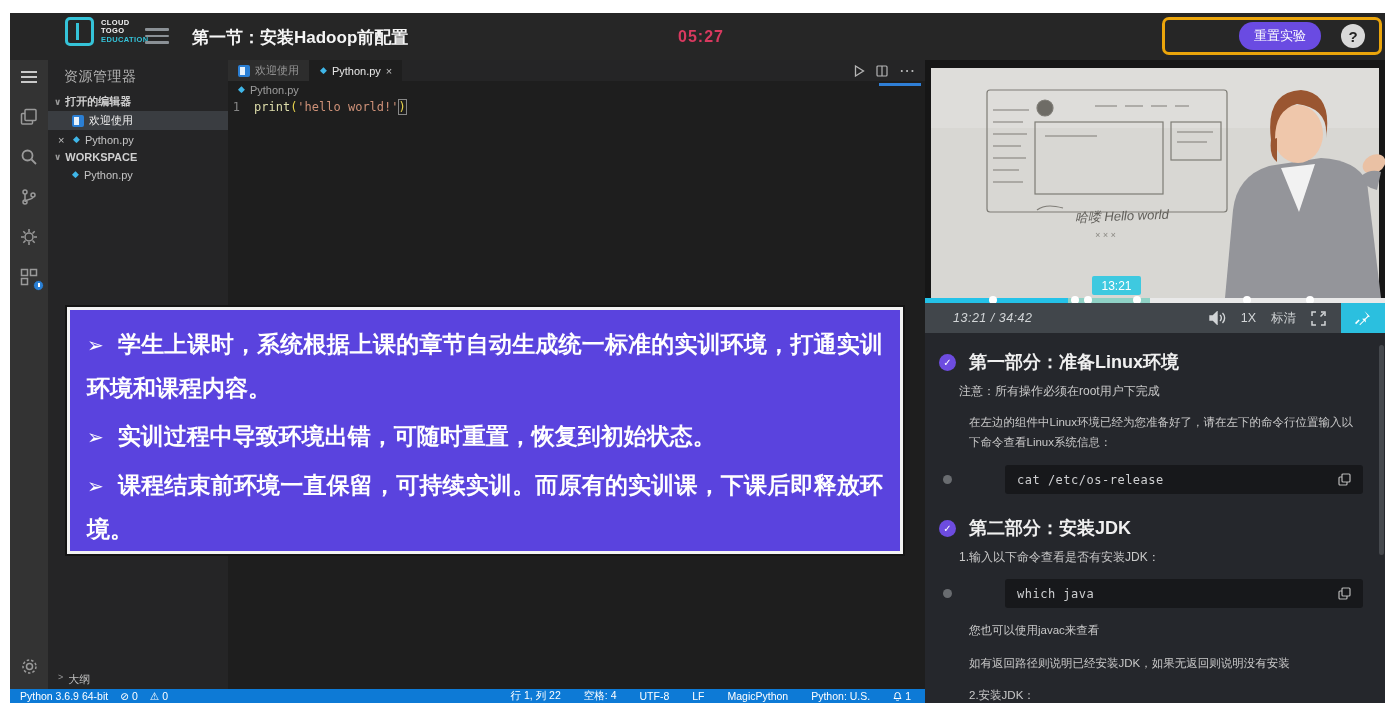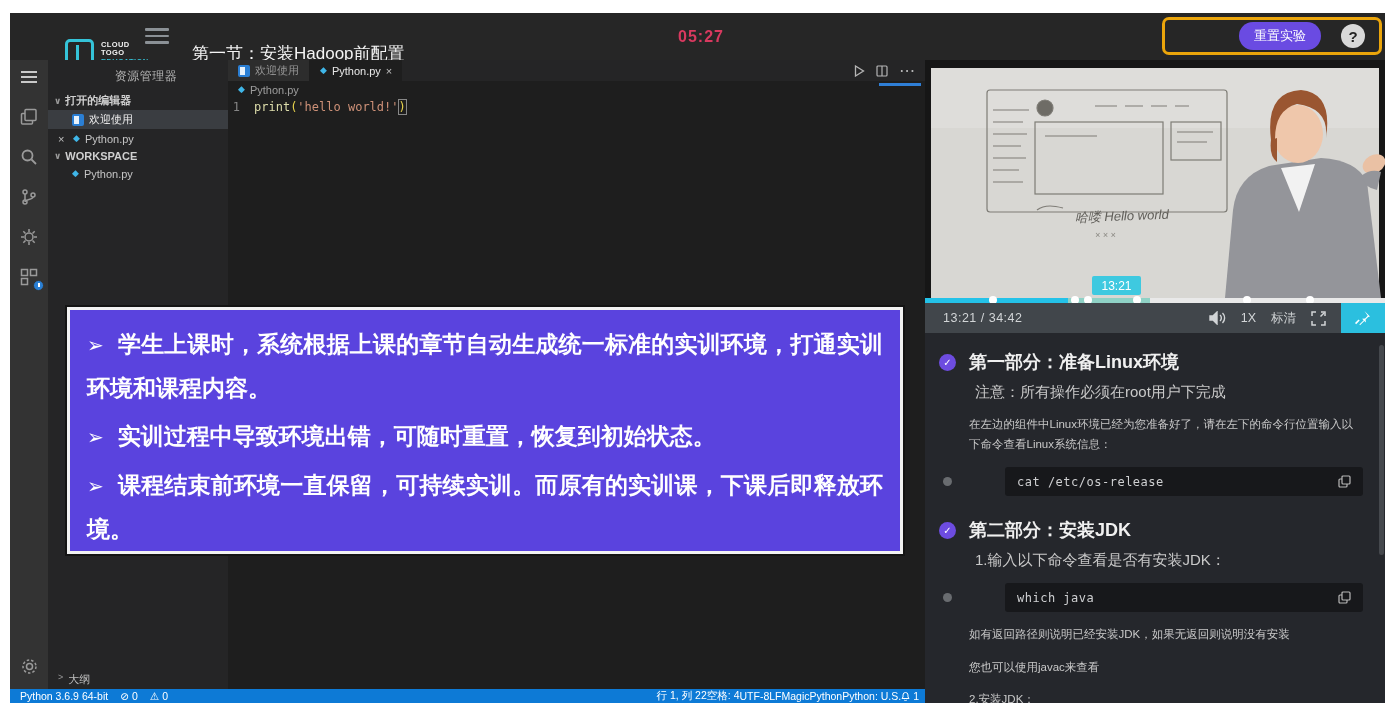--- a/index.html
+++ b/index.html
@@ -2,49 +2,49 @@
 <html><head>
 <meta charset="utf-8">
 <style>
   * { margin:0; padding:0; box-sizing:border-box; }
   html,body { width:1385px; height:708px; background:#ffffff; overflow:hidden;
     font-family:"Liberation Sans","DejaVu Sans",sans-serif; }
   .app { position:absolute; left:10px; top:13px; width:1375px; height:690px; background:#1e1e1e; }
 
   
   .topbar { position:absolute; left:0; top:0; width:1375px; height:47px; background:#262626; }
-  .logo-wrap { position:absolute; left:55px; top:26px; display:flex; align-items:center; gap:7px; }
+  .logo-wrap { position:absolute; left:55px; top:4px; display:flex; align-items:center; gap:7px; }
   .logo-icon { width:29px; height:29px; border:3px solid #35c3d8; border-radius:5px; position:relative; }
   .logo-icon::after { content:""; position:absolute; left:8px; top:3px; width:3px; height:17px; background:#35c3d8; }
   .logo-text { font-size:7.5px; font-weight:bold; line-height:8.5px; letter-spacing:.4px; color:#f2f2f2; }
   .logo-text .l3 { color:#35c3d8; }
   .hamburger { position:absolute; left:135px; top:15px; width:24px; height:17px; cursor:pointer; }
   .hamburger i { display:block; height:2.5px; background:#8b9196; margin-bottom:4px; border-radius:1px; }
-  .page-title { position:absolute; left:182px; top:29px; font-size:17px; font-weight:normal; color:#f5f5f5; }
+  .page-title { position:absolute; left:182px; top:13px; font-size:17px; font-weight:bold; color:#f5f5f5; }
   .timer { position:absolute; left:668px; top:15px; font-size:16px; font-weight:bold; color:#d8395f; letter-spacing:1px; }
   .highlight-box { position:absolute; left:1152px; top:4px; width:220px; height:38px; border:3px solid #eba50b;
     border-radius:7px; display:flex; align-items:center; justify-content:flex-end; gap:20px; padding-right:14px; }
   .reset-btn { background:#6a4be2; color:#fff; font-size:13px; padding:5px 15px; border:none; border-radius:14px; cursor:pointer; }
   .help-circle { width:24px; height:24px; border-radius:50%; background:#d8d8d8; color:#222; font-size:15px; font-weight:bold;
     display:flex; align-items:center; justify-content:center; cursor:pointer; }
 
   
   .activitybar { position:absolute; left:0; top:47px; width:38px; height:629px; background:#333333; }
   .ab-icon { width:38px; height:34px; display:flex; align-items:center; justify-content:center; color:#9a9a9a; cursor:pointer; position:relative; }
   .ab-icon svg { stroke:#9a9a9a; }
   .ab-icon.first svg { stroke:#c9c9c9; }
   .ab-gap { height:6px; }
   .badge { position:absolute; right:4px; bottom:3px; width:11px; height:11px; border-radius:50%; background:#2a7fd4;
     border:1px solid #333; }
   .badge::after { content:""; position:absolute; left:4px; top:2px; width:1.5px; height:4px; background:#fff; }
   .ab-bottom { position:absolute; bottom:6px; left:0; }
 
   
   .sidebar { position:absolute; left:38px; top:47px; width:180px; height:629px; background:#252526; font-size:11px; color:#cccccc; }
-  .sb-title { padding:8px 0 6px 16px; font-size:12px; color:#b3b3b3; letter-spacing:.5px;text-align:center; }
+  .sb-title { padding:8px 0 6px 16px; font-size:14px; color:#b3b3b3; letter-spacing:.5px; }
   .tree-head { display:flex; align-items:center; gap:4px; padding:2px 0 2px 6px; font-weight:bold; color:#d0d0d0; cursor:pointer; }
   .tree-row { display:flex; align-items:center; gap:5px; height:19px; padding-left:24px; cursor:pointer; color:#c5c5c5; }
   .tree-row.selected { background:#3a3d41; color:#ededed; }
   .tree-row.closable { padding-left:10px; }
   .welcome-ic { width:12px; height:12px; background:#2b7fd4; border-radius:2px; position:relative; flex:none; }
   .welcome-ic::after { content:""; position:absolute; left:2px; top:2px; width:5px; height:8px; background:#e8f2fb; }
   .py-ic { color:#3fb6e8; font-size:9px; line-height:1; flex:none; }
   .x-ic { color:#c0c0c0; font-size:11px; width:10px; }
   .chev { color:#9a9a9a; font-size:9px; }
   .outline-row { position:absolute; left:0; bottom:2px; width:180px; display:flex; gap:5px; padding-left:10px; color:#bdbdbd; cursor:pointer; }
@@ -64,45 +64,45 @@
   .kw { color:#dcdcaa; }
   .paren { color:#e8d44d; }
   .str { color:#ce9178; }
   .bracket-match { outline:1px solid #888; }
   .ruler-mark { position:absolute; right:4px; top:23px; width:42px; height:3px; background:#2f7fd6; }
 
   
   .statusbar { position:absolute; left:0; top:676px; width:915px; height:14px; background:#0d7ad6; color:#fff;
     font-size:10.5px; display:flex; align-items:center; }
   .sb-left { display:flex; gap:12px; padding-left:10px; align-items:center; }
-  .sb-right { margin-left:auto; display:flex; gap:0; padding-right:6px; align-items:center; }
+  .sb-right { margin-left:auto; display:flex; gap:23px; padding-right:14px; align-items:center; }
   .sb-item { display:flex; align-items:center; gap:3px; cursor:pointer; white-space:nowrap; }
 
   
   .right-panel { position:absolute; left:915px; top:47px; width:460px; height:643px; background:#25272c; }
   .video { position:absolute; left:0; top:0; width:460px; height:238px; background:#141414; cursor:pointer; }
   .time-chip { position:absolute; left:167px; top:216px; width:49px; height:19px; background:#3ec9e0; color:#fff;
     font-size:12px; display:flex; align-items:center; justify-content:center; border-radius:2px; }
   .progressbar { position:absolute; left:0; top:238px; width:460px; height:5px; background:#e9e9e9; cursor:pointer; }
   .progressbar .buffer { position:absolute; left:0; top:0; height:5px; background:#8fd2c6; }
   .progressbar .fill { position:absolute; left:0; top:0; height:5px; background:#24c2e8; }
   .progressbar .marker { position:absolute; top:-2px; width:8px; height:8px; margin-left:-4px; border-radius:50%; background:#ffffff; }
   .controls { position:absolute; left:0; top:243px; width:460px; height:30px; background:#41464b; display:flex; align-items:center; color:#d2d5d7; font-size:12.5px; }
-  .ctrl-time { padding-left:18px; letter-spacing:.5px; }
+  .ctrl-time { padding-left:28px; letter-spacing:.5px;font-style:italic; }
   .ctrl-right { margin-left:auto; display:flex; align-items:center; gap:15px; }
   .ctrl-item { cursor:pointer; display:flex; align-items:center; }
   .pin-btn { width:44px; height:30px; background:#2bbfdf; display:flex; align-items:center; justify-content:center; cursor:pointer; }
 
   
   .content { position:absolute; left:0; top:273px; width:460px; height:370px; overflow:hidden; padding:17px 22px 0 14px; }
   .section-head { display:flex; align-items:center; gap:13px; cursor:pointer; }
   .check-circle { width:17px; height:17px; border-radius:50%; background:#6d4ce0; color:#fff; font-size:10px;
     display:flex; align-items:center; justify-content:center; flex:none; }
   .section-title { font-size:18px; font-weight:bold; color:#f0f0f0; }
-  .note { margin:9px 0 0 36px; font-size:15px; color:#c9c9c9; }
+  .note { margin:9px 0 0 20px; font-size:12px; color:#c9c9c9; }
   .para { margin:13px 0 0 30px; font-size:11.5px; color:#c9c9c9; line-height:1.7; }
   .cmd-row { display:flex; align-items:center; margin:13px 0 0 0;gap:40px; }
   .cmd-dot { width:9px; height:9px; border-radius:50%; background:#696c70; margin:0 13px 0 4px; flex:none; }
   .cmd-block { flex:1; background:#17181b; border-radius:3px; height:29px; display:flex; align-items:center; padding:0 12px;
     font-family:"DejaVu Sans Mono","Liberation Mono",monospace; font-size:12px; color:#cfd0d2; letter-spacing:.5px; }
   .copy-ic { margin-left:auto; cursor:pointer; display:flex; }
   .sec2 { margin-top:22px; }
   .scroll-thumb { position:absolute; right:1px; top:285px; width:5px; height:210px; border-radius:3px; background:#45484d; cursor:pointer; }
 
   
@@ -384,22 +384,22 @@
         <div class="cmd-block">
           <span>which java</span>
           <span class="copy-ic">
             <svg width="13" height="13" viewBox="0 0 13 13" fill="none" stroke="#b8b8b8" stroke-width="1.2">
                 <rect x="4" y="1" width="8" height="8" rx="1"></rect>
                 <path d="M9 9v2a1 1 0 0 1-1 1H2a1 1 0 0 1-1-1V5a1 1 0 0 1 1-1h2"></path>
               </svg>
           </span>
         </div>
       </div>
+      <div class="para">您也可以使用javac来查看</div>
       <div class="para">如有返回路径则说明已经安装JDK，如果无返回则说明没有安装</div>
-      <div class="para">您也可以使用javac来查看</div>
       <div class="para">2.安装JDK：</div>
 
     </div>
     <div class="scroll-thumb"></div>
   </div>
 
   <div class="overlay-box">
     <div class="bullet">
       <span class="arrow">➢</span><span>学生上课时，系统根据上课的章节自动生成统一标准的实训环境，打通实训环境和课程内容。</span>
     </div>

